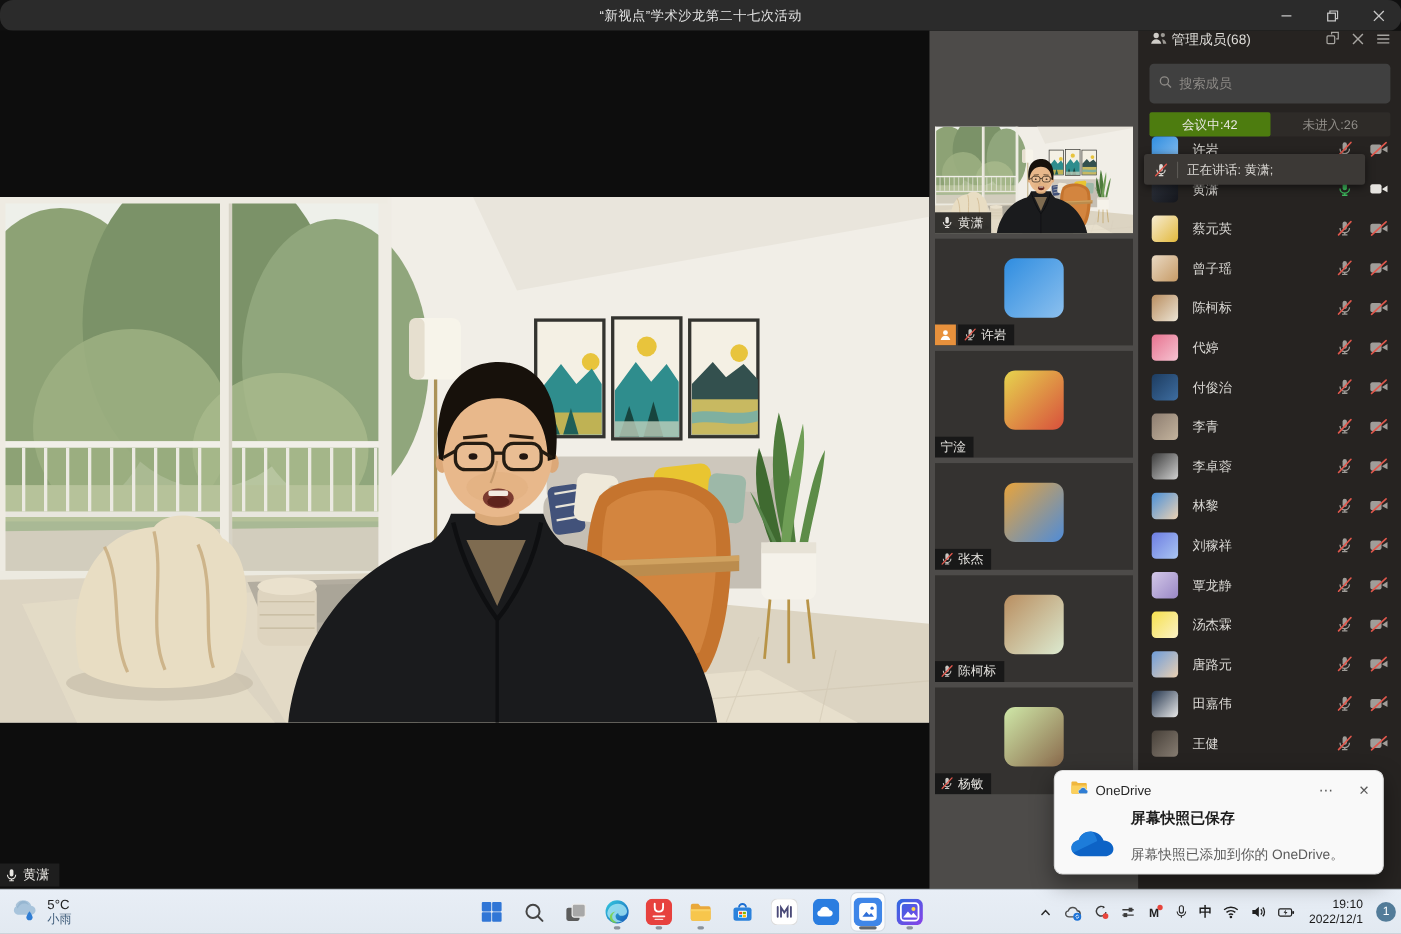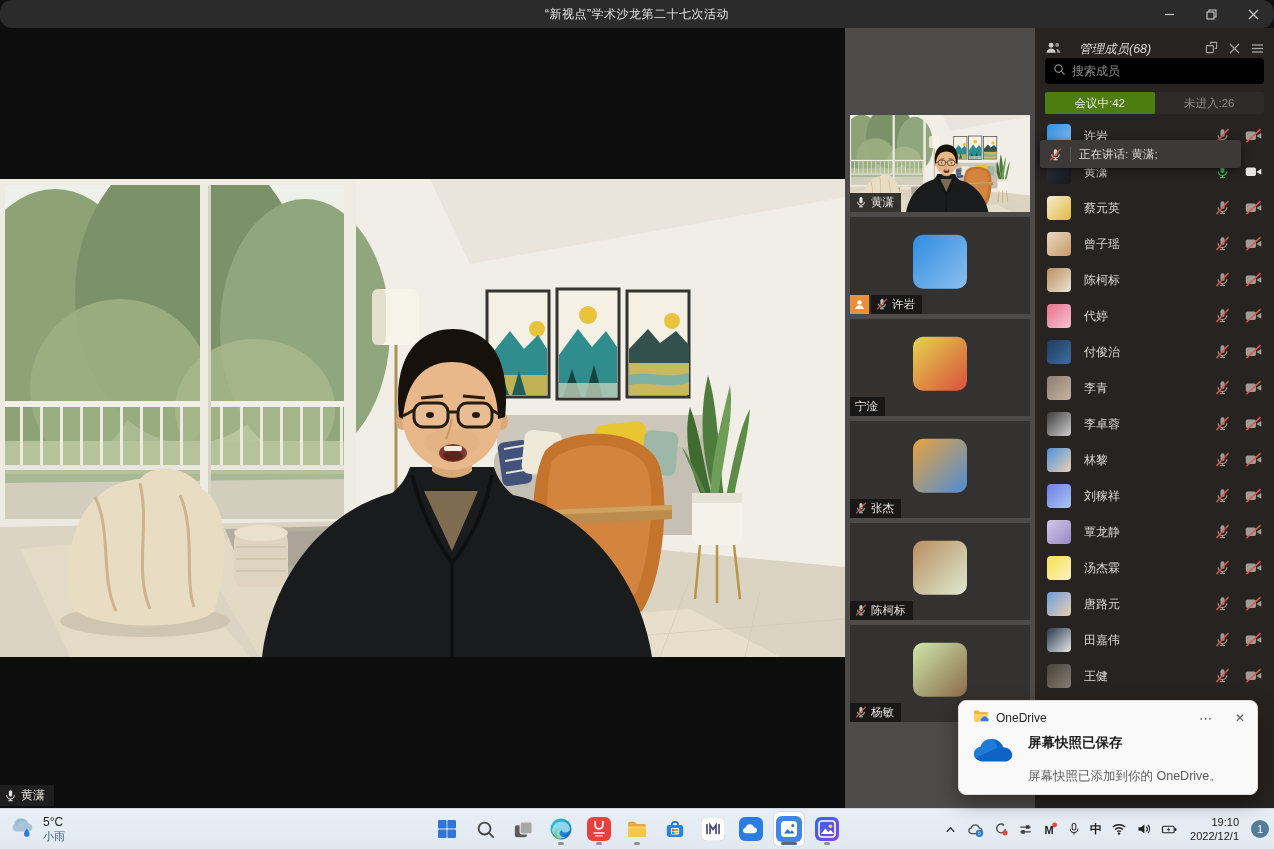--- a/index.html
+++ b/index.html
@@ -26,24 +26,24 @@
   .tile.active{box-shadow:0 0 0 1.5px #2bb24a inset;}
   .tile .scene-mini{position:absolute;inset:0;width:180px;height:97px;}
   .tile-avatar{position:absolute;left:50%;top:50%;transform:translate(-50%,-56%);
     width:54px;height:54px;border-radius:10px;}
   .tile-label-row{position:absolute;left:0;bottom:0;display:flex;align-items:stretch;gap:2px;z-index:2;}
   .host-badge{width:19px;height:19px;background:#e8913c;display:flex;align-items:center;justify-content:center;}
   .tile-label{display:flex;align-items:center;gap:4px;background:rgba(20,20,20,.85);
     color:#e6e4e0;font-size:11.5px;padding:2px 7px 2px 5px;min-height:19px;}
   
   .members{position:absolute;left:1035px;right:0;top:0;bottom:0;background:#262321;overflow:hidden;}
-  .mp-header{height:30px;display:flex;align-items:flex-end;padding:0 10px;gap:17px;font-style:italic;}
+  .mp-header{height:30px;display:flex;align-items:flex-start;padding:0 10px;gap:3px;}
   .mp-title{color:#ddDBD7;color:#dddbd7;font-size:12.5px;flex:1;}
   .mp-hicons{display:flex;align-items:center;gap:11px;}
-  .mp-search{margin:0 10px;height:26px;background:#000000;border-radius:4px;
+  .mp-search{margin:0 10px;height:36px;background:#404040;border-radius:4px;
     display:flex;align-items:center;padding:0 8px;gap:6px;}
   .mp-search span{color:#8d8a86;font-size:12px;}
   .mp-tabs{margin:8px 10px 4px;height:22px;background:#2e2b28;border-radius:2px;display:flex;}
   .mp-tab{flex:1;display:flex;align-items:center;justify-content:center;font-size:11.5px;color:#918e89;}
   .mp-tab.active{background:#4d7c0f;color:#eae8e4;border-radius:2px;}
   .mlist{position:absolute;left:0;right:0;top:90px;bottom:0;overflow:hidden;}
   .mrow{height:36px;display:flex;align-items:center;padding:0 12px;}
   .avatar{width:24px;height:24px;border-radius:4px;flex:0 0 auto;}
   .mname{margin-left:13px;color:#d9d7d3;font-size:12px;flex:1;white-space:nowrap;overflow:hidden;text-overflow:ellipsis;}
   .micons{display:flex;align-items:center;gap:15px;}
@@ -51,21 +51,21 @@
     box-shadow:0 2px 8px rgba(0,0,0,.55);display:flex;align-items:center;gap:8px;padding:0 9px;z-index:5;}
   .tooltip .tdiv{width:1px;height:15px;background:#5c5955;}
   .tooltip .ttext{color:#dbd9d5;font-size:11.5px;white-space:nowrap;}
   
   .od-popup{position:absolute;left:958px;top:672px;width:300px;height:95px;background:#f9f9f9;
     border:1px solid #dcdcdc;border-radius:8px;box-shadow:0 8px 20px rgba(0,0,0,.38);z-index:9;}
   .od-head{display:flex;align-items:center;padding:8px 12px 0 14px;gap:7px;}
   .od-app{font-size:12px;color:#262626;flex:1;}
   .od-more{color:#5a5a5a;font-size:13px;margin-right:14px;letter-spacing:2px;}
   .od-close{color:#5a5a5a;font-size:12px;}
-  .od-body{display:flex;align-items:flex-start;padding:7px 14px 0 12px;gap:11px;}
+  .od-body{display:flex;align-items:flex-end;padding:7px 14px 0 12px;gap:11px;}
   .od-title{font-size:13.5px;font-weight:bold;color:#1c1c1c;}
   .od-sub{font-size:12.5px;color:#5b5b5b;margin-top:16px;}
   
   .taskbar{position:absolute;left:0;right:0;bottom:0;height:41px;
     background:linear-gradient(#e8eef6,#e2e9f1);border-top:1px solid #ccd4dd;}
   .weather{position:absolute;left:10px;top:0;bottom:0;display:flex;align-items:center;gap:7px;}
   .weather .wt{font-size:12px;color:#1c1c1c;line-height:1.25;}
   .weather .wc{font-size:11px;color:#3c5a78;line-height:1.2;}
   .tb-center{position:absolute;left:50%;top:0;bottom:0;transform:translateX(-50%);
     display:flex;align-items:center;gap:8px;}

